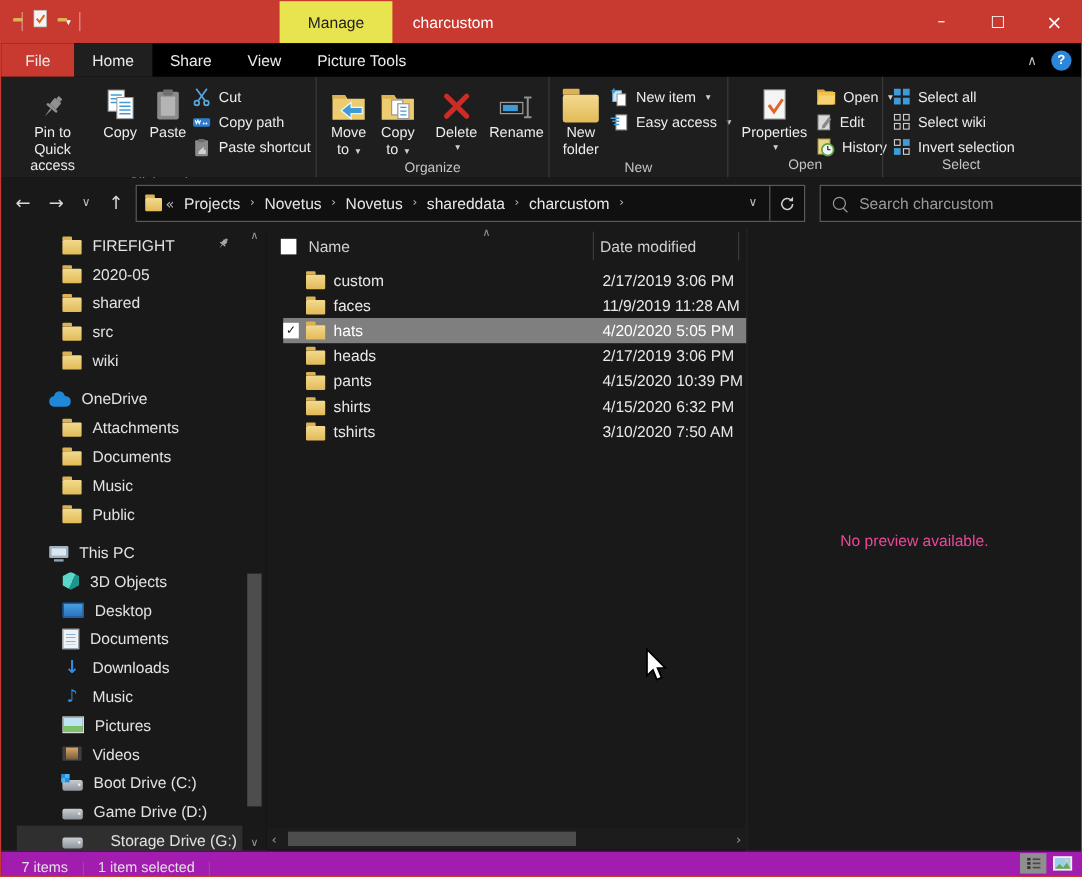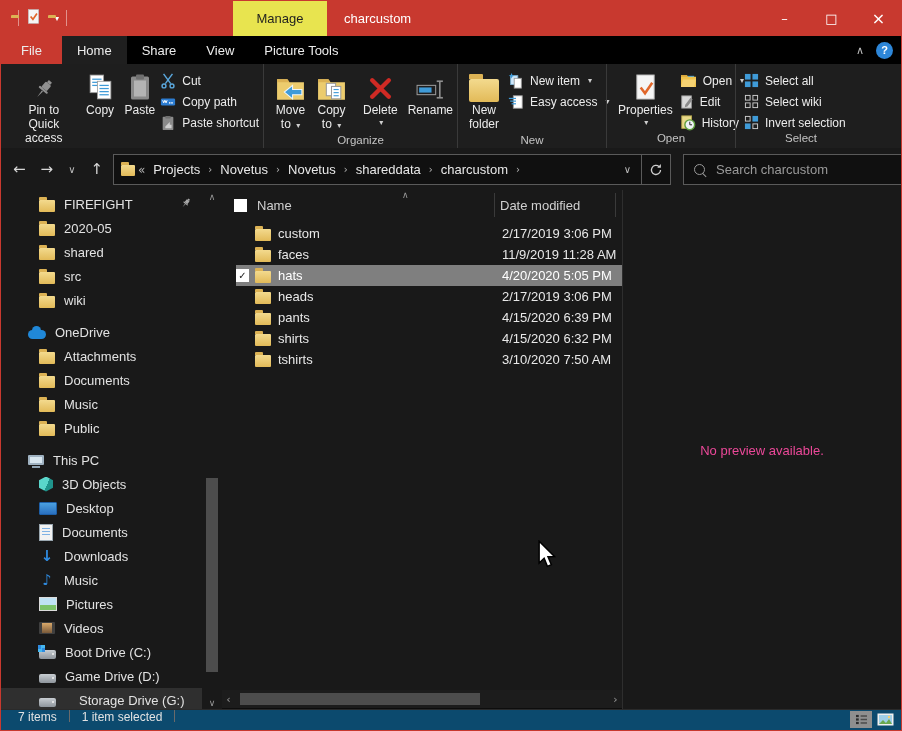--- a/index.html
+++ b/index.html
@@ -88,21 +88,21 @@
   .searchbox{position:absolute;left:682px;top:6px;width:205px;height:29px;border:1px solid #5a5a5a;background:#101010;
       display:flex;align-items:center;gap:9px;padding:0 10px;}
   .search-ic{position:relative;flex:none;width:9px;height:9px;border:1.4px solid #9a9a9a;border-radius:50%;}
   .search-ic::after{content:"";position:absolute;left:8px;top:8px;width:5px;height:1.4px;background:#9a9a9a;
       transform:rotate(45deg);transform-origin:0 0;}
   .searchbox input{flex:1;background:transparent;border:none;outline:none;color:#e8e8e8;font-size:13px;
       font-family:"Liberation Sans",sans-serif;}
   .searchbox input::placeholder{color:#9a9a9a;opacity:1;}
   
   .sidebar{position:absolute;top:190px;left:1px;width:221px;bottom:21px;background:#191919;overflow:hidden;}
-  .side-list{position:absolute;top:2px;left:0;right:20px;}
+  .side-list{position:absolute;top:2px;left:13px;right:20px;}
   .side-item{height:24px;display:flex;align-items:center;gap:9px;font-size:13px;color:#e2e2e2;}
   .lvl1{padding-left:27px;}
   .lvl2{padding-left:38px;}
   .grp-gap{margin-top:8px;}
   .side-item.hl{background:#2f2f2f;gap:23px;}
   .side-pin{margin-left:auto;margin-right:10px;}
   .side-scroll{position:absolute;top:0;right:3px;width:14px;bottom:0;}
   .ss-arrow{position:absolute;left:0;width:14px;height:14px;display:flex;align-items:center;justify-content:center;
       color:#9a9a9a;font-size:9px;}
   .ss-thumb{position:absolute;left:1px;width:12px;top:288px;height:194px;background:#4d4d4d;}
@@ -125,22 +125,22 @@
   .pane-div{position:absolute;left:622px;top:190px;width:1px;bottom:21px;background:#2e2e2e;}
   
   .hscroll{position:absolute;left:222px;top:690px;width:400px;height:18px;display:flex;align-items:center;background:#1c1c1c;}
   .hs-arrow{width:13px;text-align:center;color:#9a9a9a;font-size:11px;}
   .hs-track{flex:1;height:14px;position:relative;}
   .hs-thumb{position:absolute;left:5px;top:1px;width:240px;height:12px;background:#4d4d4d;}
   
   .preview{position:absolute;left:623px;top:190px;right:1px;bottom:21px;background:#191919;
       display:flex;align-items:center;justify-content:center;font-size:13px;color:#ec4899;}
   
-  .statusbar{position:absolute;left:1px;right:1px;bottom:1px;height:20px;background:#0c4a6e;border-top:1px solid #2a2a2a;
-      display:flex;align-items:flex-start;font-size:12px;color:#e2e2e2;padding-left:17px;gap:12px;}
+  .statusbar{position:absolute;left:1px;right:1px;bottom:1px;height:20px;background:#a21caf;border-top:1px solid #2a2a2a;
+      display:flex;align-items:flex-end;font-size:12px;color:#e2e2e2;padding-left:17px;gap:12px;}
   .sb-div{width:1px;height:12px;background:#6a6a6a;}
   .sb-views{position:absolute;right:5px;top:1px;display:flex;gap:2px;}
   .sb-view-btn{width:22px;height:17px;display:flex;align-items:center;justify-content:center;}
   .sb-view-btn.active{background:#8f8f8f;}
   
   .cursor{position:absolute;left:537px;top:540px;z-index:950;pointer-events:none;}
 </style>
 </head>
 <body>
 
@@ -620,21 +620,21 @@
     <div class="fl-row">
       <span class="cbx-slot"></span>
         <span class="folder-ic"></span>
       <span class="fl-name">heads</span>
       <span class="fl-date">2/17/2019 3:06 PM</span>
     </div>
     <div class="fl-row">
       <span class="cbx-slot"></span>
         <span class="folder-ic"></span>
       <span class="fl-name">pants</span>
-      <span class="fl-date">4/15/2020 6:39 PM</span>
+      <span class="fl-date">4/15/2020 10:39 PM</span>
     </div>
     <div class="fl-row">
       <span class="cbx-slot"></span>
         <span class="folder-ic"></span>
       <span class="fl-name">shirts</span>
       <span class="fl-date">4/15/2020 6:32 PM</span>
     </div>
     <div class="fl-row">
       <span class="cbx-slot"></span>
         <span class="folder-ic"></span>

